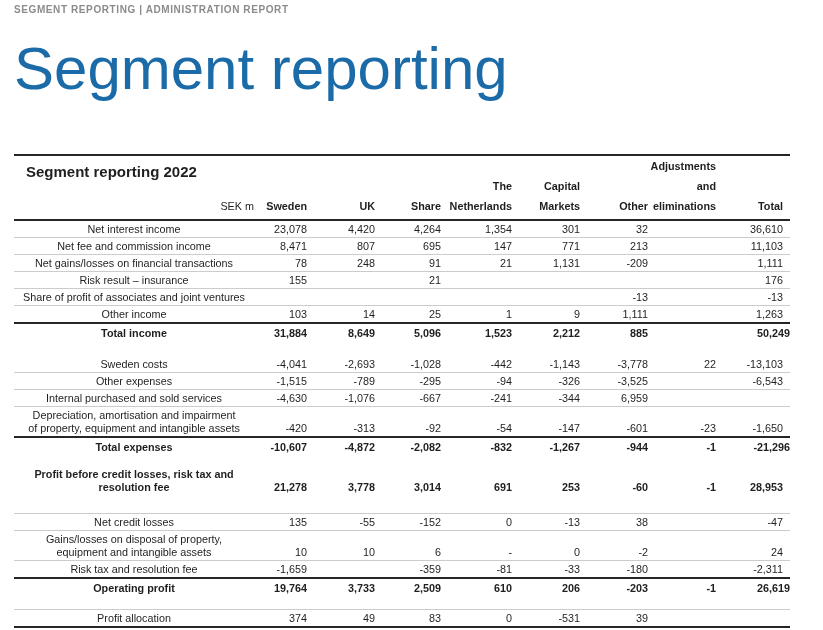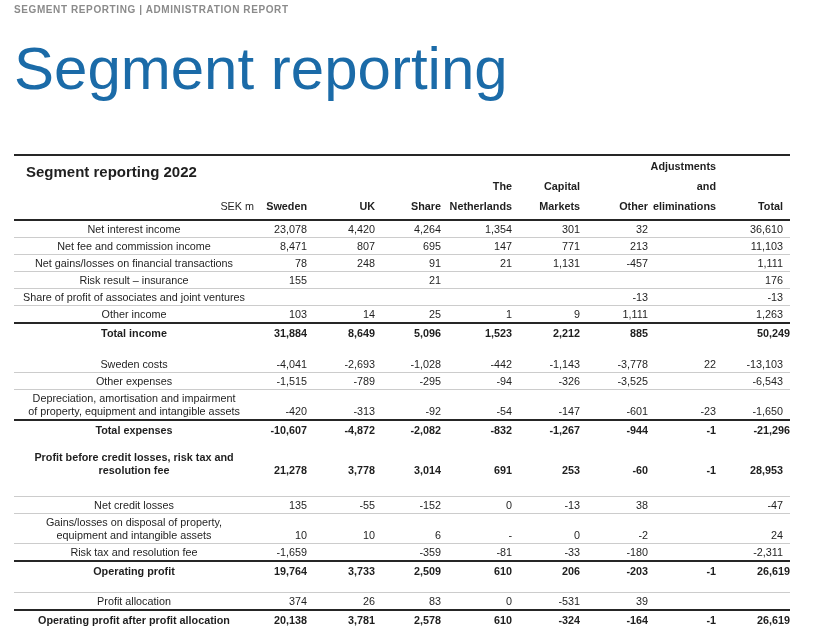--- a/index.html
+++ b/index.html
@@ -128,21 +128,21 @@
             <td class="num"></td>
             <td class="num">11,103</td>
           </tr>
           <tr class="normal">
             <td class="label">Net gains/losses on financial transactions</td>
             <td class="num">78</td>
             <td class="num">248</td>
             <td class="num">91</td>
             <td class="num">21</td>
             <td class="num">1,131</td>
-            <td class="num">-457</td>
+            <td class="num">-209</td>
             <td class="num"></td>
             <td class="num">1,111</td>
           </tr>
           <tr class="normal">
             <td class="label">Risk result – insurance</td>
             <td class="num">155</td>
             <td class="num"></td>
             <td class="num">21</td>
             <td class="num"></td>
             <td class="num"></td>
@@ -200,20 +200,31 @@
           <tr class="normal">
             <td class="label">Other expenses</td>
             <td class="num">-1,515</td>
             <td class="num">-789</td>
             <td class="num">-295</td>
             <td class="num">-94</td>
             <td class="num">-326</td>
             <td class="num">-3,525</td>
             <td class="num"></td>
             <td class="num">-6,543</td>
+          </tr>
+          <tr class="normal">
+            <td class="label">Internal purchased and sold services</td>
+            <td class="num">-4,630</td>
+            <td class="num">-1,076</td>
+            <td class="num">-667</td>
+            <td class="num">-241</td>
+            <td class="num">-344</td>
+            <td class="num">6,959</td>
+            <td class="num"></td>
+            <td class="num"></td>
           </tr>
           <tr class="normal">
             <td class="label">Depreciation, amortisation and impairment
 of property, equipment and intangible assets</td>
             <td class="num">-420</td>
             <td class="num">-313</td>
             <td class="num">-92</td>
             <td class="num">-54</td>
             <td class="num">-147</td>
             <td class="num">-601</td>
@@ -293,21 +304,21 @@
             <td class="num">-203</td>
             <td class="num">-1</td>
             <td class="num">26,619</td>
           </tr>
           <tr class="spacer line">
             <td colspan="9" style="height: 12px;"></td>
           </tr>
           <tr class="normal">
             <td class="label">Profit allocation</td>
             <td class="num">374</td>
-            <td class="num">26</td>
+            <td class="num">49</td>
             <td class="num">83</td>
             <td class="num">0</td>
             <td class="num">-531</td>
             <td class="num">39</td>
             <td class="num"></td>
             <td class="num"></td>
           </tr>
           <tr class="total">
             <td class="label">Operating profit after profit allocation</td>
             <td class="num">20,138</td>

